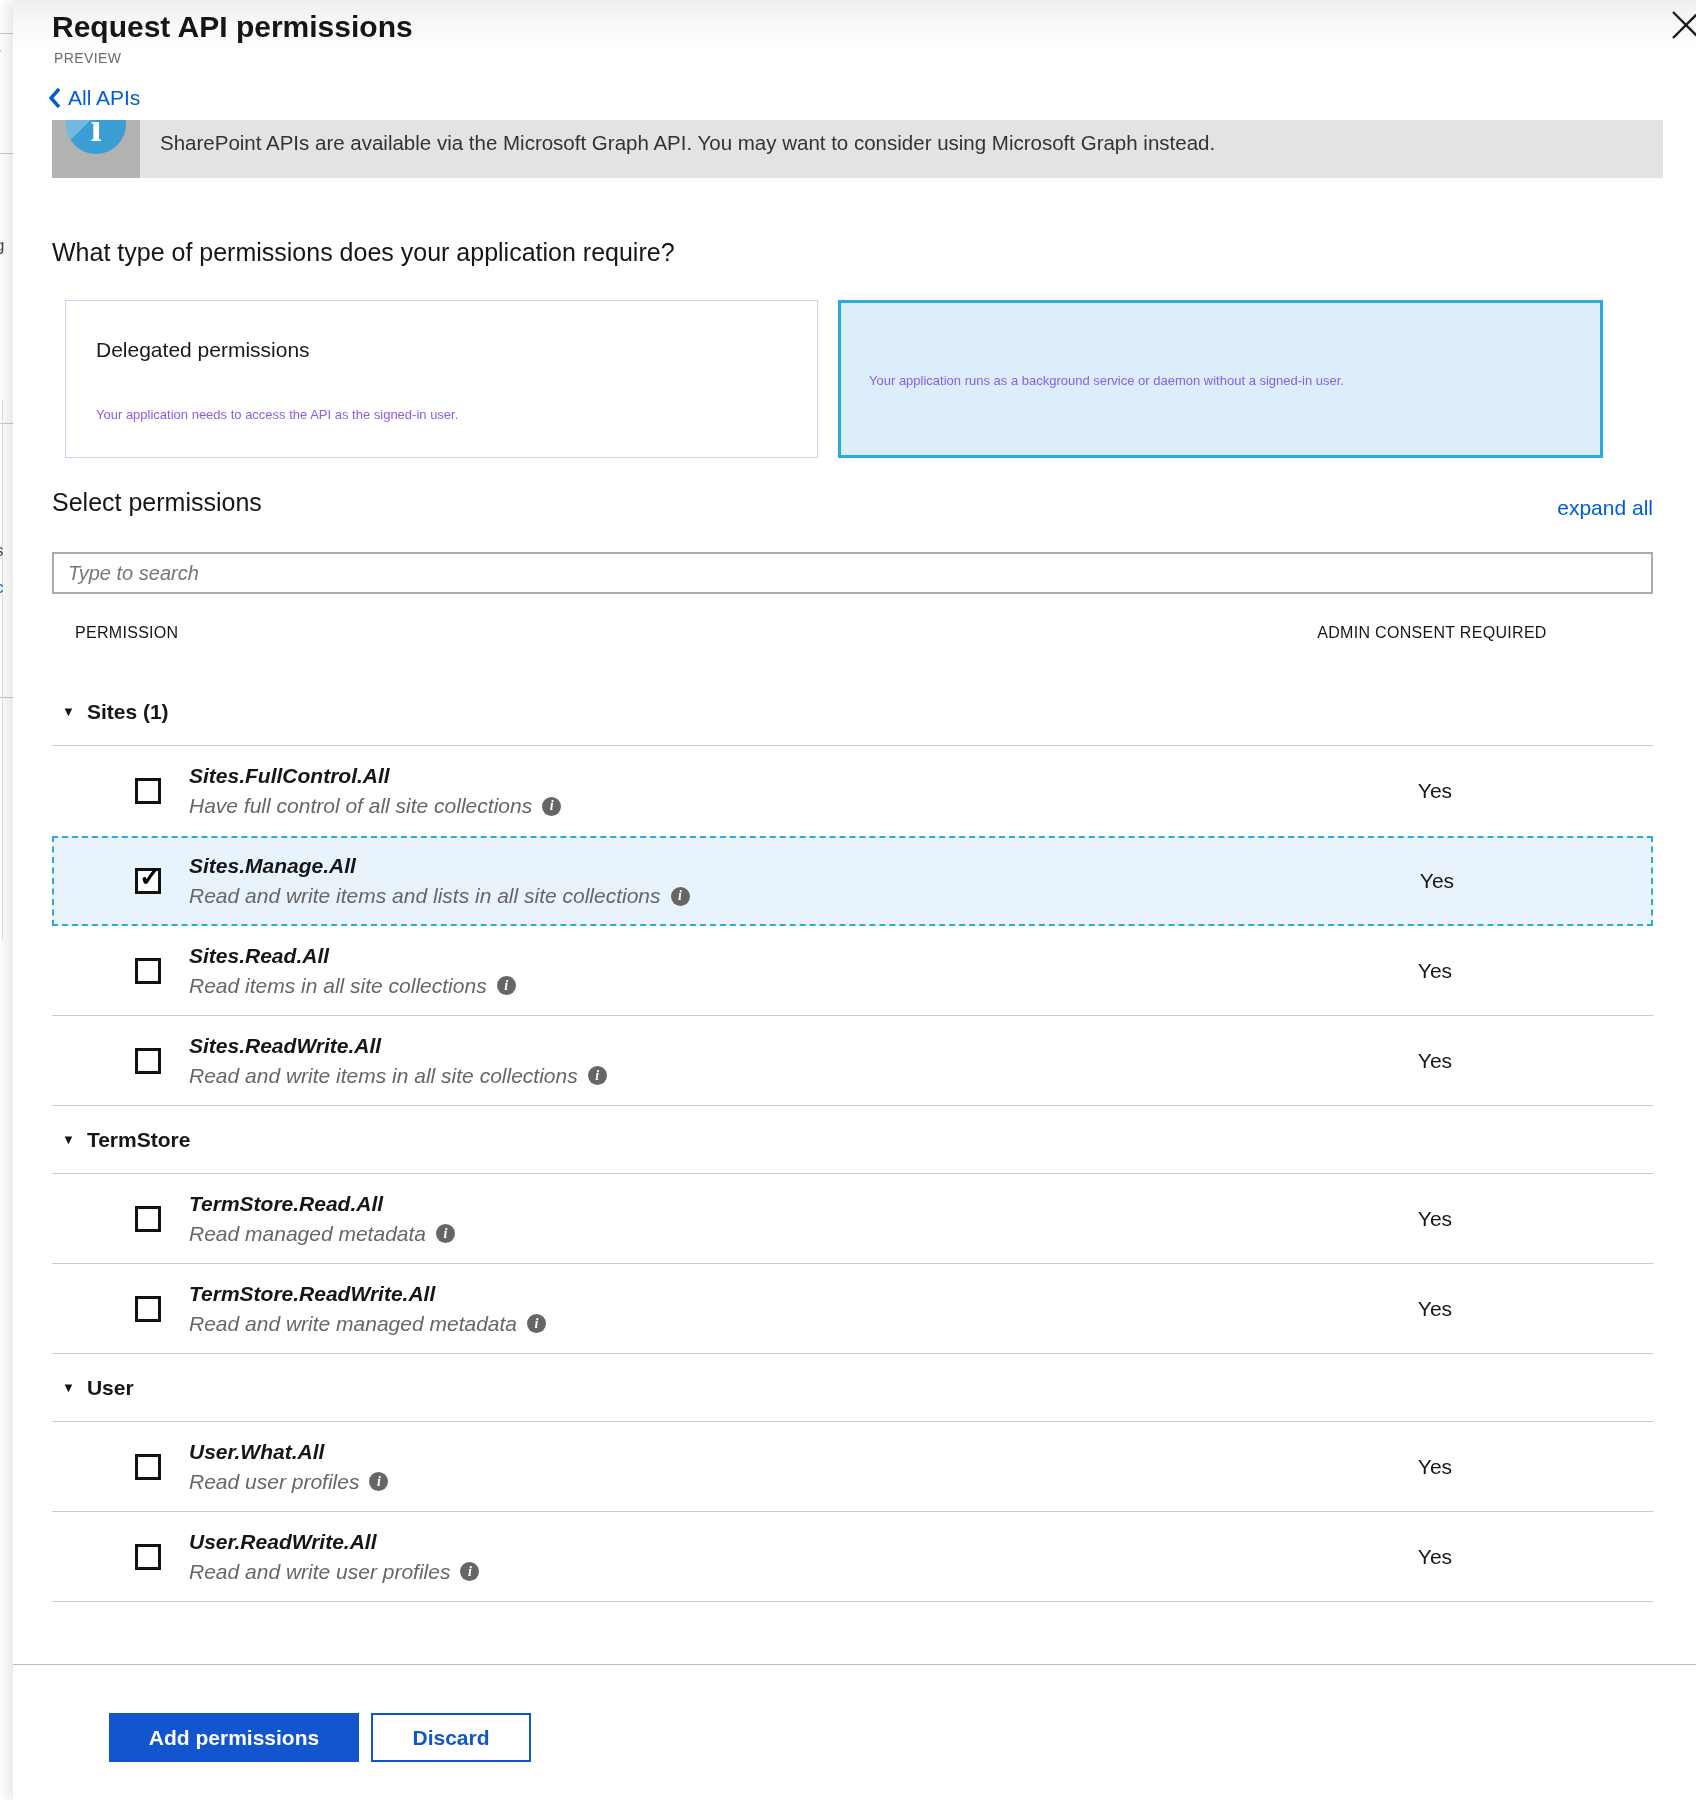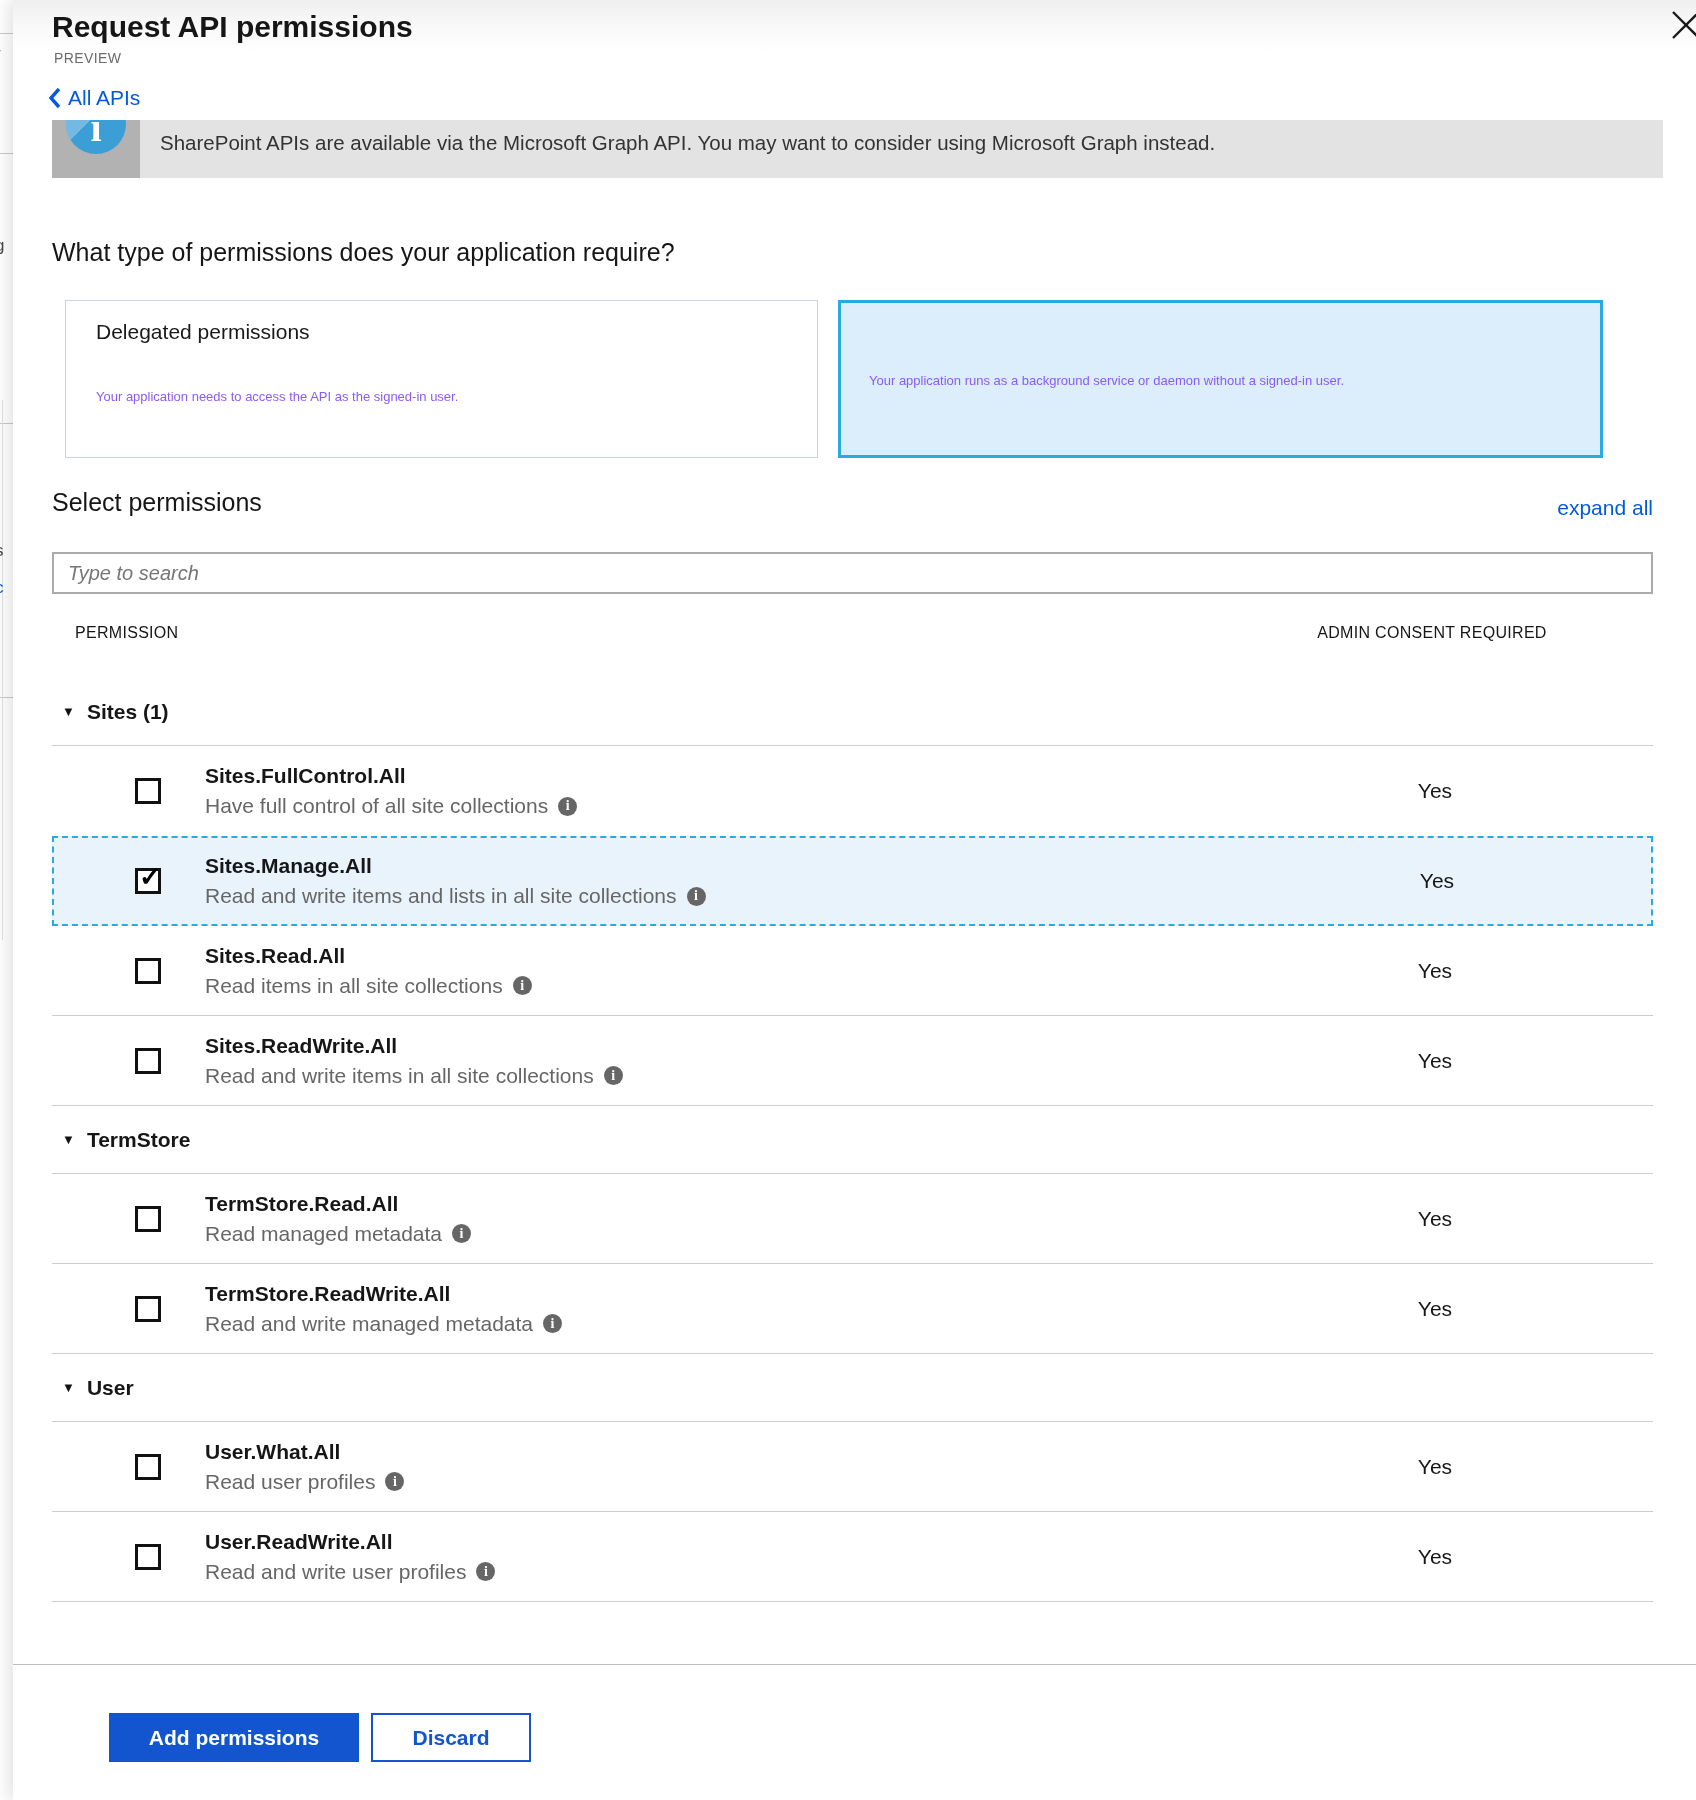--- a/index.html
+++ b/index.html
@@ -33,21 +33,21 @@
                    background:var(--iconblue); }
   .banner-circle::before { content:""; position:absolute; inset:0; border-radius:50%;
                    background:linear-gradient(135deg, rgba(255,255,255,.28) 0 42%, transparent 42%); }
   .banner-i { position:absolute; left:0; right:0; top:14px; text-align:center; color:#fff;
               font-family:"Liberation Serif", serif; font-weight:700; font-size:40px; line-height:1; }
   .banner-text { padding:11px 0 0 20px; font-size:20.5px; color:#333; }
 
   .question { position:absolute; left:39px; top:238px; font-size:25px; color:#161616; }
 
   
-  .perm-card { position:absolute; top:300px; height:158px; background:#fff; border:1px solid #c5d4ea; padding:19px 30px; cursor:pointer; }
+  .perm-card { position:absolute; top:300px; height:158px; background:#fff; border:1px solid #c5d4ea; padding:37px 30px; cursor:pointer; }
   .perm-card.card-0 { left:52px; width:753px; }
   .perm-card.card-1 { left:825px; width:765px; }
   .perm-card.selected { background:var(--cardbg); border:3px solid var(--cyan); padding:25px 28px; }
   .perm-card h3 { font-size:21px; font-weight:400; color:#1a1a1a; margin-bottom:16px; }
   .perm-card p { font-size:13px; color:#8b5cf6; line-height:1.45;margin-top:44px; }
 
   .select-heading { position:absolute; left:39px; top:488px; font-size:25px; color:#161616; }
   .expand-all { position:absolute; right:43px; top:496px; font-size:21px; color:var(--link); background:none; border:none; cursor:pointer; }
 
   .search-box { position:absolute; left:39px; top:552px; width:1601px; height:42px; border:2px solid #ababab;
@@ -62,21 +62,21 @@
   .perm-list { position:absolute; left:39px; top:678px; width:1601px; }
   .group-header { height:68px; display:flex; align-items:center; gap:12px; border-bottom:1px solid #ccc; cursor:pointer; padding-left:10px; }
   .tri { font-size:13px; color:#111; }
   .group-label { font-size:21px; font-weight:600; color:#161616; }
   .perm-row { position:relative; height:90px; display:flex; align-items:center; border-bottom:1px solid #ccc; cursor:pointer; }
   .perm-row.no-bb { border-bottom:none; }
   .perm-row.selected { background:var(--selbg); border:2px dashed var(--cyan); }
   .checkbox { position:relative; width:26px; height:26px; border:3px solid #111; background:#fff; margin-left:83px; flex:none; cursor:pointer; }
   .perm-row.selected .checkbox { margin-left:81px; }
   .check { position:absolute; left:1px; top:-7px; font-size:27px; font-weight:700; color:#000; line-height:1; }
-  .perm-text { margin-left:44px; }
+  .perm-text { margin-left:28px;font-style:italic; }
   .perm-name { font-size:21px; font-weight:600; color:#161616; margin-bottom:6px; }
   .perm-desc { font-size:21px; color:#666; display:flex; align-items:center; gap:10px; }
   .info-icon { display:inline-flex; align-items:center; justify-content:center; width:19px; height:19px; border-radius:50%;
                background:#666; color:#fff; font-family:"Liberation Serif", serif; font-weight:700; font-size:14px; cursor:pointer; }
   .consent { position:absolute; left:1233px; width:300px; text-align:center; font-size:21px; color:#161616; }
 
   .footer-divider { position:absolute; left:0; right:0; top:1664px; height:1px; background:#bdbdbd; }
 
   .btn { position:absolute; top:1713px; height:49px; font-size:21px; font-weight:700; cursor:pointer; font-family:"Liberation Sans", sans-serif;margin-left:44px; }
   .btn-primary { left:52px; width:250px; background:var(--accent); color:#fff; border:none; }

